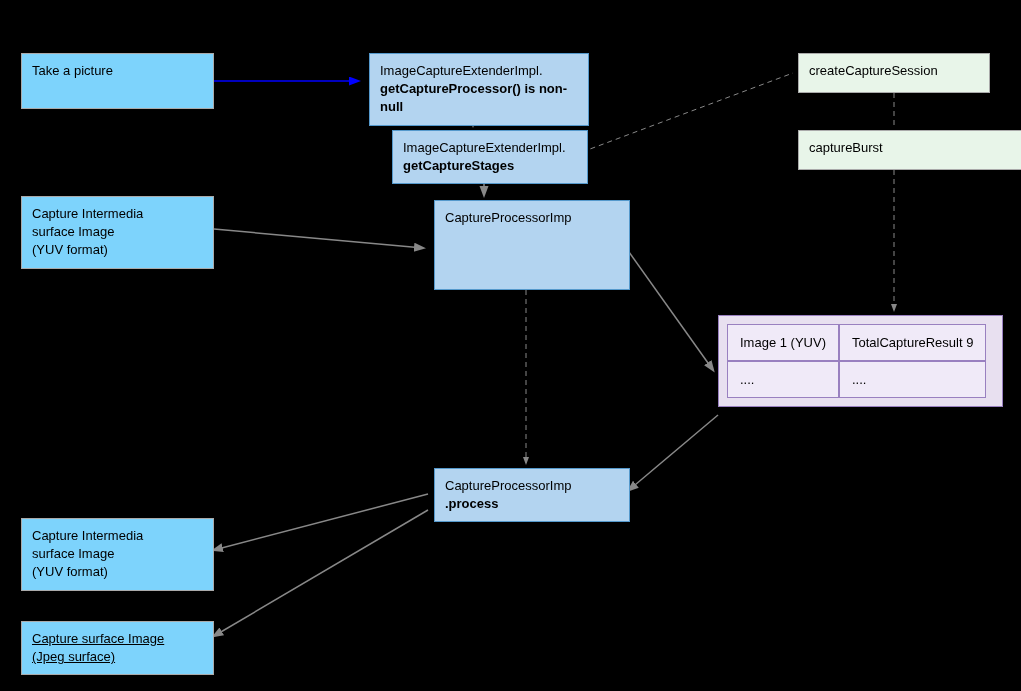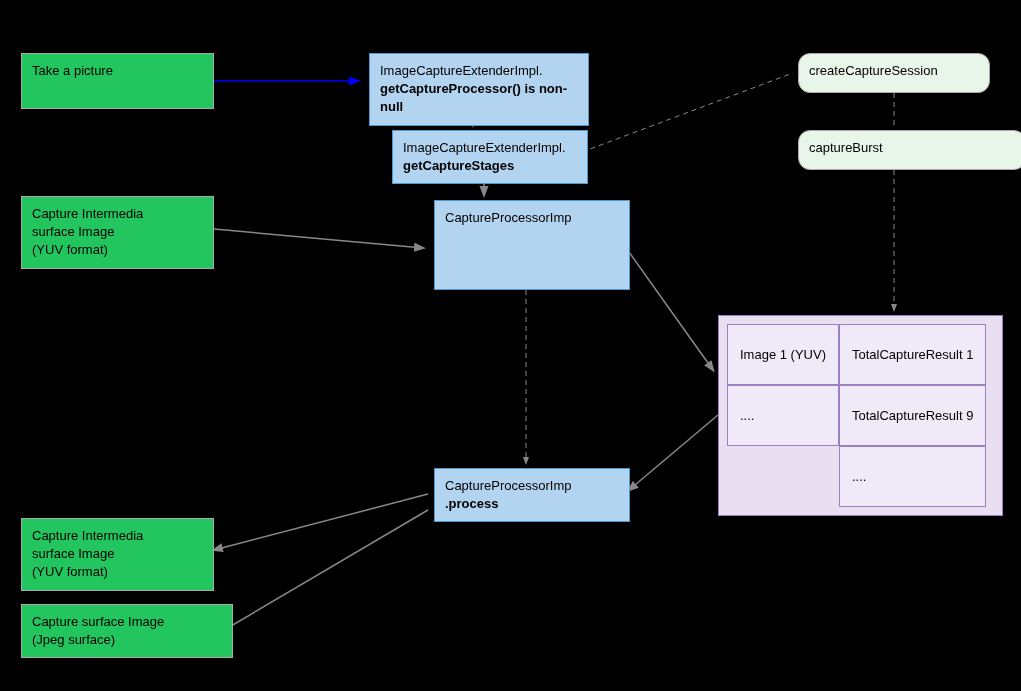--- a/index.html
+++ b/index.html
@@ -20,34 +20,33 @@
     }
 
     .node {
       position: absolute;
       border: 1px solid #888;
       padding: 8px 10px;
       line-height: 1.4;
     }
 
     .node-yellow {
-      background: #22c55e;
+      background: #7dd3fc;
       border-color: #aaa;
     }
 
     .node-blue {
       background: #b3d4f0;
       border-color: #5599cc;
       margin-left: 6px;
     }
 
     .node-green {
       background: #e8f5e9;
       border-color: #aaa;
-      border-radius: 12px;
     }
 
     .node-purple-container {
       position: absolute;
       background: #e8e0f0;
       border: 1px solid #9980c0;
       padding: 8px;
     }
 
     .node-purple-inner {
@@ -57,21 +56,21 @@
 
     .purple-col {
       display: flex;
       flex-direction: column;
       gap: 0;
     }
 
     .purple-cell {
       background: #f0eaf8;
       border: 1px solid #9980c0;
-      padding: 22px 12px;
+      padding: 10px 12px;
       font-size: 13px;
       min-width: 110px;
     }
 
     .bold { font-weight: bold; }
 
     
     .arrows-svg {
       position: absolute;
       top: 0;
@@ -153,36 +152,35 @@
     <span>captureBurst</span>
   </div>
 
   <div class="node-purple-container" style="left:718px; top:315px; width:285px;">
     <div class="node-purple-inner">
       <div class="purple-col">
         <div class="purple-cell">Image 1 (YUV)</div>
         <div class="purple-cell">....</div>
       </div>
       <div class="purple-col">
-        <div class="purple-cell">TotalCaptureResult 1</div>
         <div class="purple-cell">TotalCaptureResult 9</div>
         <div class="purple-cell">....</div>
       </div>
     </div>
   </div>
 
   <div class="node node-blue" style="left:428px; top:468px; width:196px; min-height:52px;">
     <span>CaptureProcessorImp</span><br>
     <span class="bold">.process</span>
   </div>
 
   <div class="node node-yellow" style="left:21px; top:518px; width:193px; min-height:65px;">
     <span>Capture Intermedia</span><br>
     <span>surface Image</span><br>
     <span>(YUV format)</span>
   </div>
 
-  <div class="node node-yellow" style="left:21px; top:604px; width:212px; min-height:52px;">
+  <div class="node node-yellow" style="left:21px; top:621px; width:193px; min-height:52px;text-decoration:underline;">
     <span>Capture surface Image</span><br>
     <span>(Jpeg surface)</span>
   </div>
 
 </div>
 
 </body></html>

